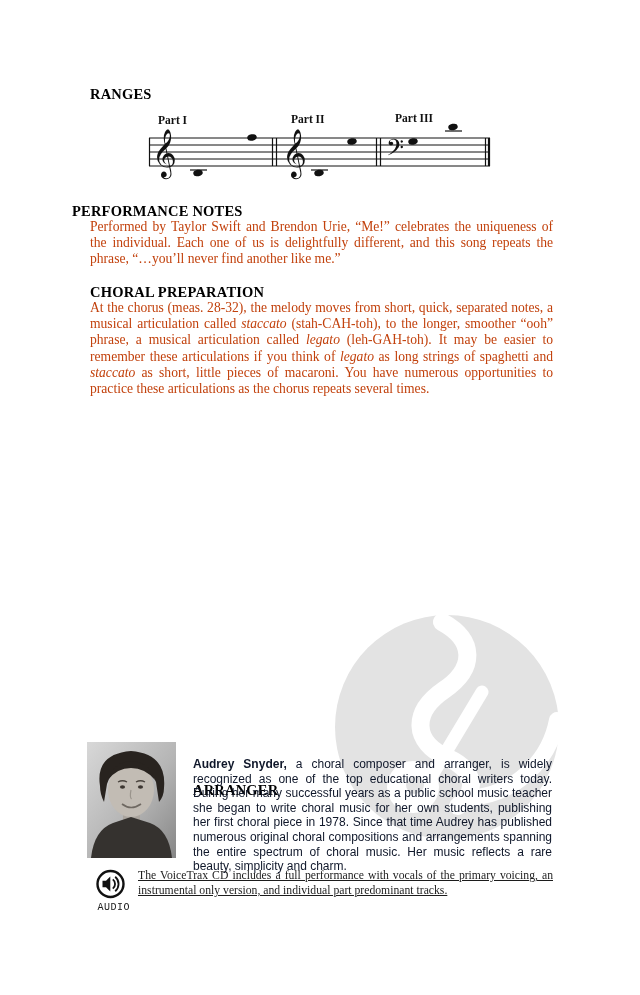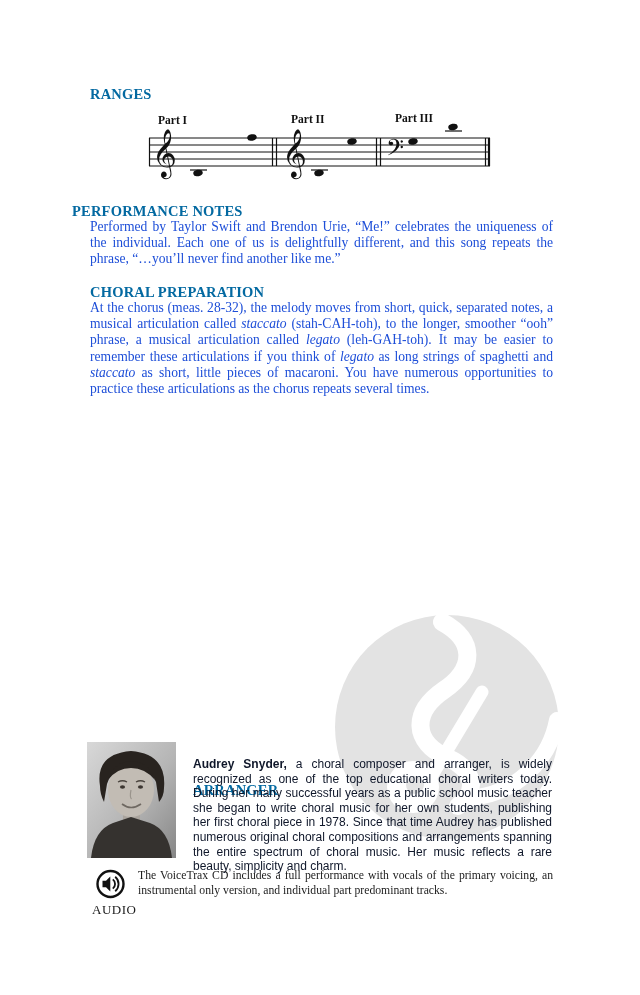--- a/index.html
+++ b/index.html
@@ -15,43 +15,43 @@
   }
   .layer { position: absolute; }
   .content { z-index: 2; }
   .watermark { z-index: 1; }
 
   .heading {
     font-family: "Liberation Serif", serif;
     font-weight: bold;
     font-size: 14.5px;
     letter-spacing: 0.2px;
-    color: #0369a1;
+    color: #000000;
   }
   .body-serif {
     font-family: "Liberation Serif", serif;
     font-size: 13.6px;
     line-height: 16.2px;
     text-align: justify;
-    color: #1d4ed8;
+    color: #c2410c;
   }
   .body-serif .italic { font-style: italic; }
   .bio-sans {
     font-family: "Liberation Sans", sans-serif;
     font-size: 12px;
     line-height: 14.6px;
     text-align: justify;
     color: #0f172a;
   }
   .bio-sans .bold { font-weight: bold; }
   .audio-label {
-    font-family: Liberation Serif, serif;
-    font-size: 13px;
+    font-family: Liberation Mono, monospace;
+    font-size: 10px;
     letter-spacing: 0.5px;
-    text-align: left;
+    text-align: right;
     color: #1a1a1a;
   }
   .audio-text {
     font-family: "Liberation Serif", serif;
     font-size: 11.7px;
     line-height: 15px;
     text-align: justify;
     color: #1c1c1c;
   }
   svg text.part-label {
@@ -173,15 +173,15 @@
     <span class="bold">Audrey Snyder,</span><span> a choral composer and arranger, is widely recognized as one of the top educational choral writers today. During her many successful years as a public school music teacher she began to write choral music for her own students, publishing her first choral piece in 1978. Since that time Audrey has published numerous original choral compositions and arrangements spanning the entire spectrum of choral music. Her music reflects a rare beauty, simplicity and charm.</span>
   </div>
 
   <svg class="layer content" style="left:94px; top:869px;" width="34" height="32" viewBox="0 0 34 32" aria-hidden="true">
     <circle cx="16.5" cy="15" r="13" fill="none" stroke="#111111" stroke-width="2.4"></circle>
     <path d="M 8.5 11.8 L 12 11.8 L 16.3 7.6 L 16.3 22.4 L 12 18.2 L 8.5 18.2 Z" fill="#111111"></path>
     <path d="M 18.8 10.4 A 5.8 5.8 0 0 1 18.8 19.6" fill="none" stroke="#111111" stroke-width="1.8"></path>
     <path d="M 21.2 7.8 A 9.4 9.4 0 0 1 21.2 22.2" fill="none" stroke="#111111" stroke-width="1.8"></path>
   </svg>
   <div class="layer content audio-label" style="left:92px; top:902px; width:38px;">AUDIO</div>
-  <div class="layer content audio-text" style="left:138px; top:868px; width:415px;">The VoiceTrax CD includes a full performance with vocals of the primary voicing, an instrumental only version, and individual part predominant tracks.</div>
+  <div class="layer content audio-text" style="left:138px; top:868px; width:415px;text-decoration:underline;">The VoiceTrax CD includes a full performance with vocals of the primary voicing, an instrumental only version, and individual part predominant tracks.</div>
 
 </div>
 
 </body></html>

